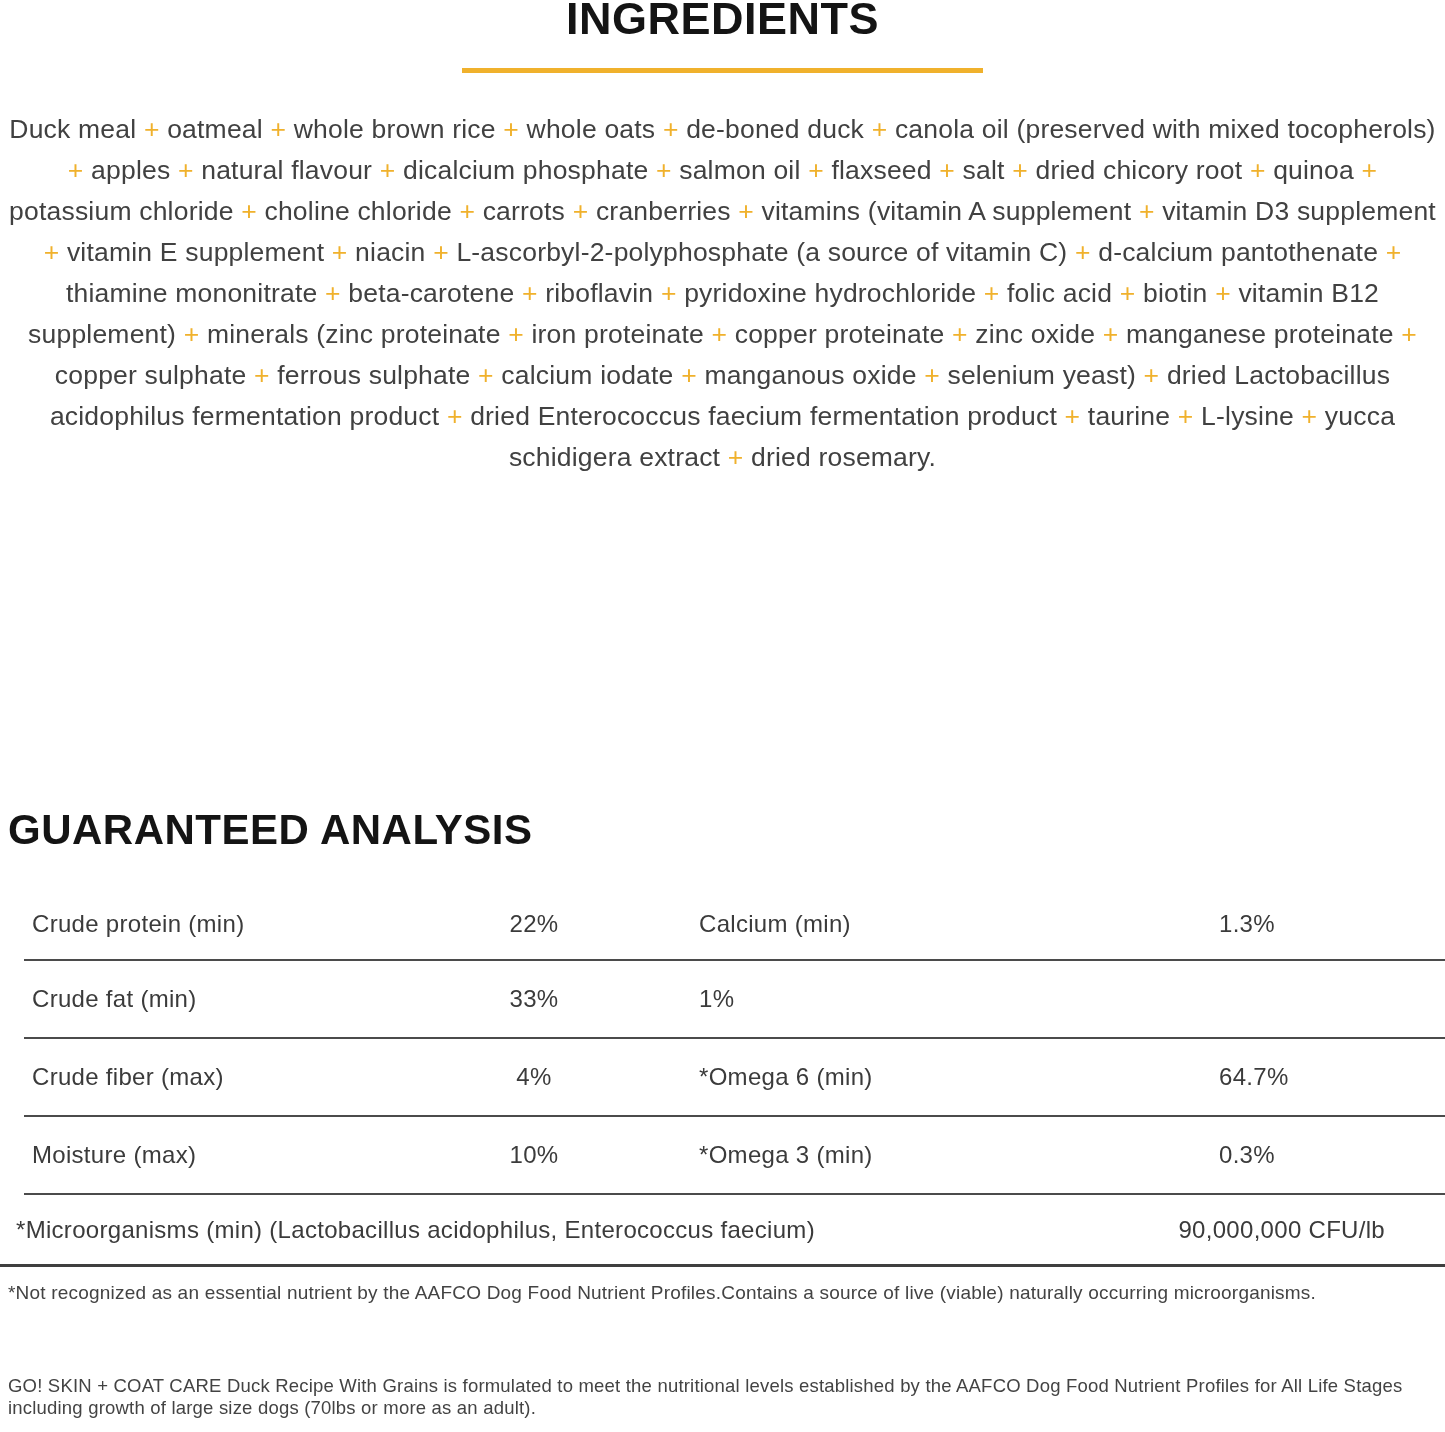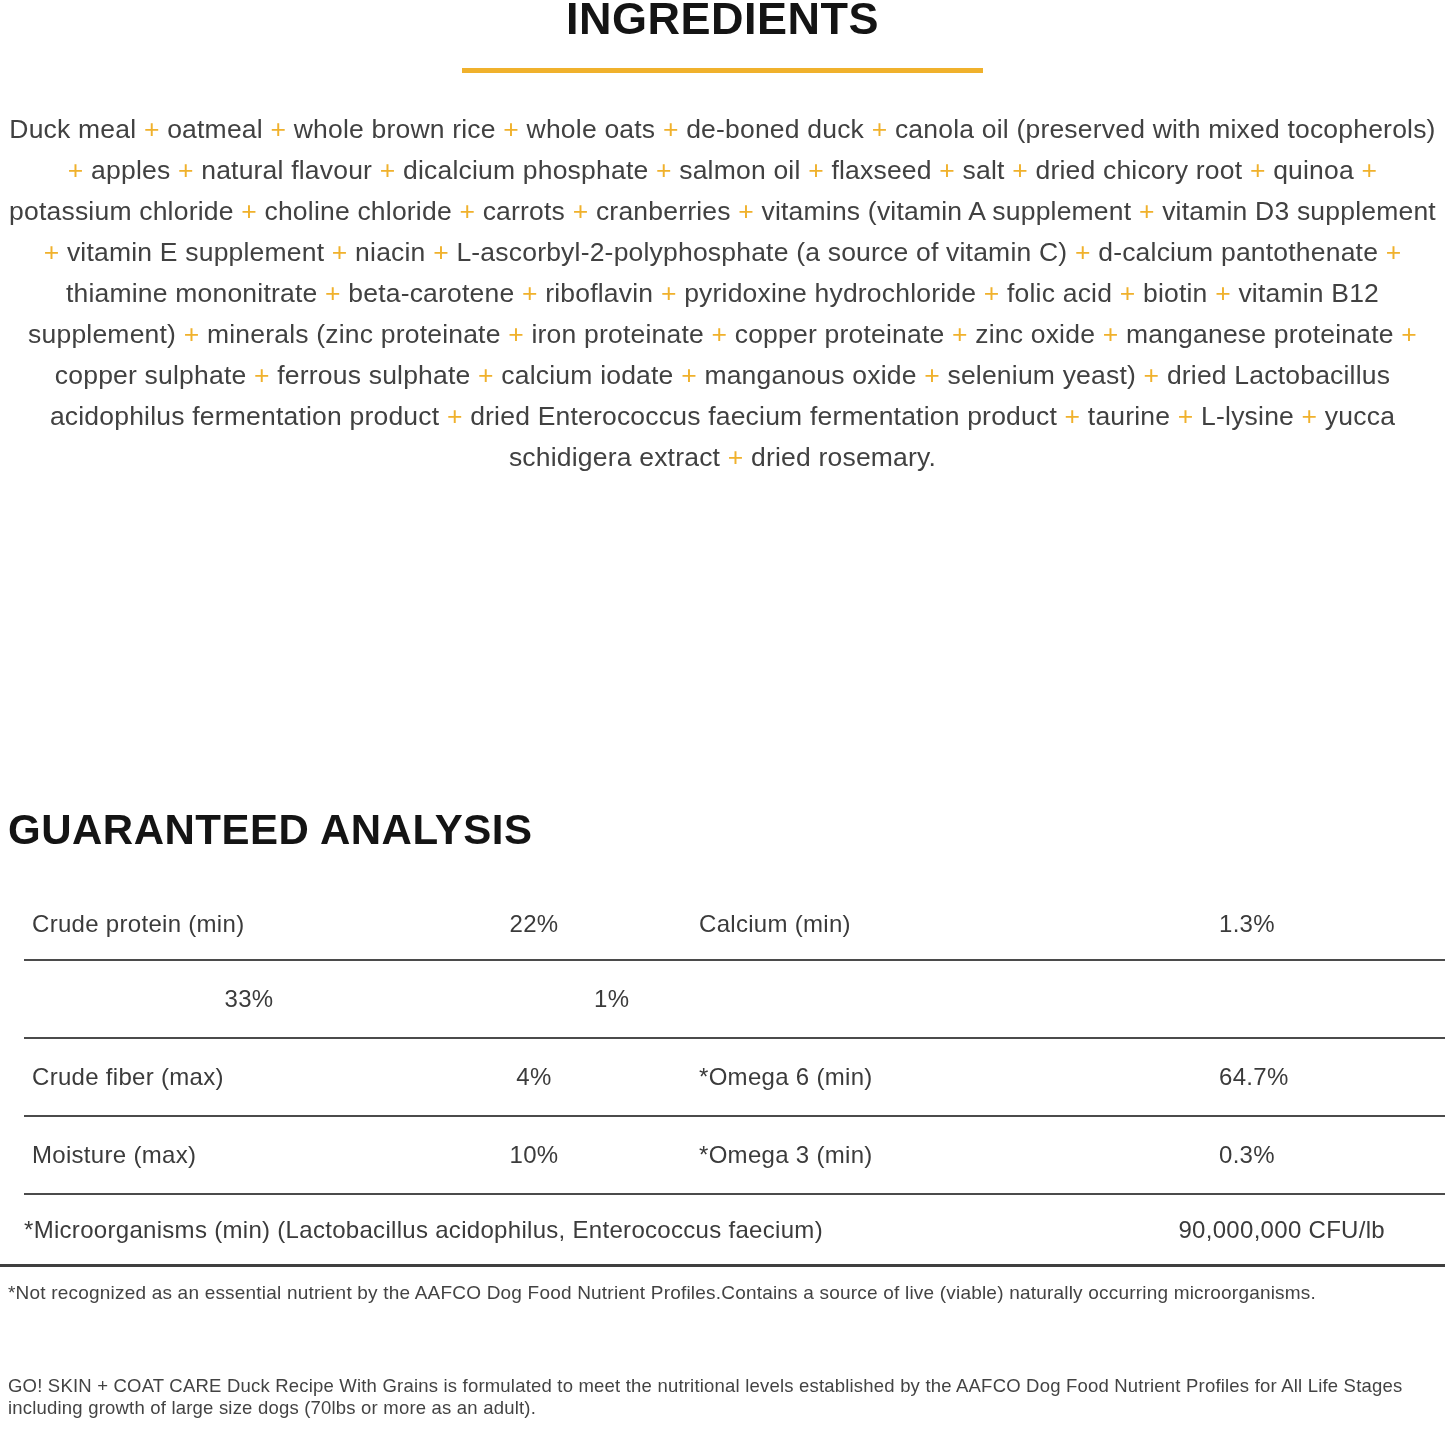--- a/index.html
+++ b/index.html
@@ -71,21 +71,21 @@
   .ga-row-full {
     display: flex;
     align-items: center;
     justify-content: space-between;
     height: 72px;
     border-bottom: 3px solid #3f3f3f;
     font-size: 24px;
     letter-spacing: 0.3px;
     color: #3b3b3b;
   }
-  .ga-row-full .label1 { padding-left: 24px; }
+  .ga-row-full .label1 { padding-left: 16px; }
   .ga-row-full .cfu { padding-right: 60px; }
 
   
   .footnote {
     margin: 14px 0 0 0;
     padding: 0 8px;
     font-size: 19px;
     line-height: 24px;
     letter-spacing: 0.2px;
     color: #434343;
@@ -116,20 +116,21 @@
   <div class="ga-table" id="ga-table">
       <div class="ga-row first">
         <div class="c label1">Crude protein (min)</div>
         <div class="c value1">22%</div>
         <div class="c spacer"></div>
         <div class="c label2">Calcium (min)</div>
         <div class="c value2">1.3%</div>
         <div class="c tail"></div>
       </div>
       <div class="ga-row">
+        <div class="c label1">Crude fat (min)</div>
         <div class="c value1">33%</div>
         <div class="c spacer"></div>
         <div class="c value2">1%</div>
         <div class="c tail"></div>
       </div>
       <div class="ga-row">
         <div class="c label1">Crude fiber (max)</div>
         <div class="c value1">4%</div>
         <div class="c spacer"></div>
         <div class="c label2">*Omega 6 (min)</div>

